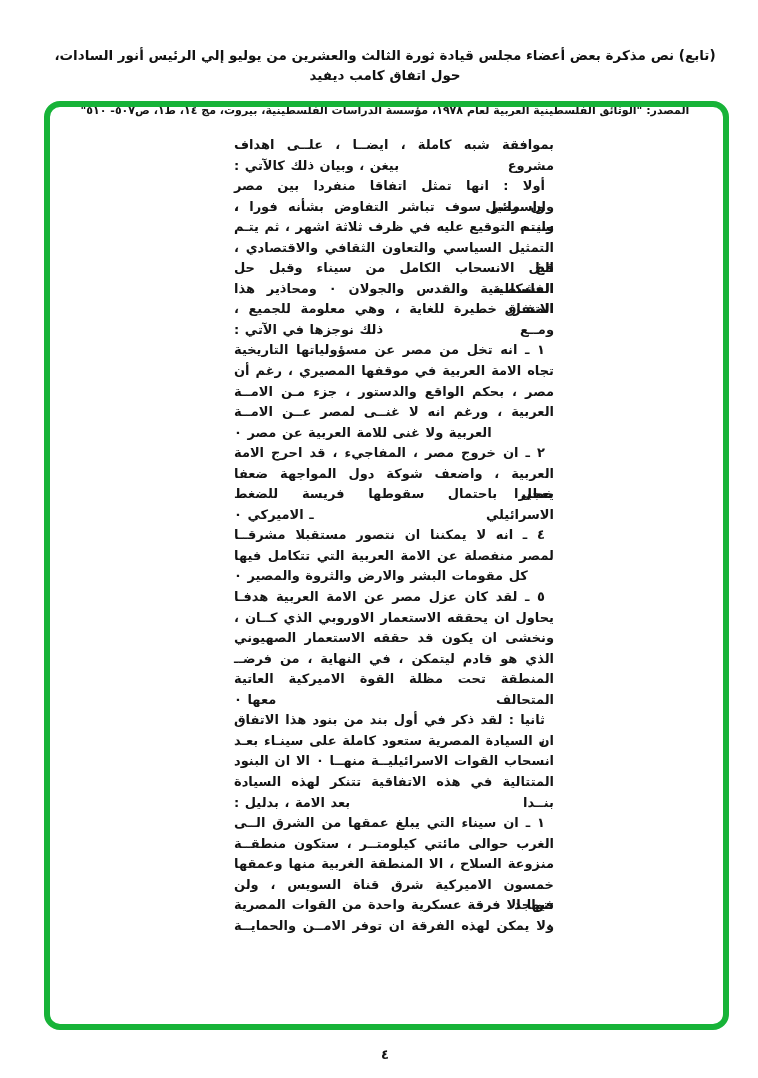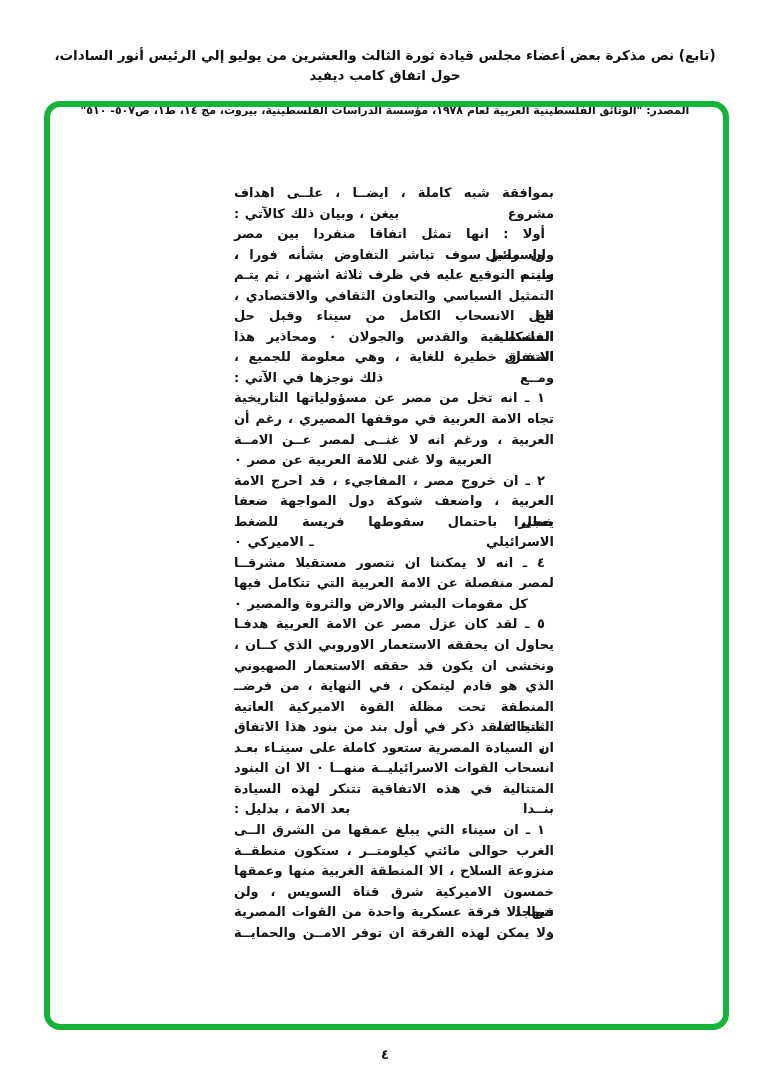--- a/index.html
+++ b/index.html
@@ -43,21 +43,20 @@
     background: transparent;
   }
   .body-text {
     position: absolute;
     left: 216px; top: 117px;
     width: 344px;
     direction: rtl;
     color: #151515;
     font-size: 13px;
     font-weight: 700;
-    margin-top: 48px;
   }
   .line {
     line-height: 20.55px;
     height: 20.55px;
     text-align: left;
     white-space: normal;
     word-spacing: 1px;
   }
   .line.j {
     text-align: justify;
@@ -93,34 +92,36 @@
       <div class="line j indent">أولا : انها تمثل اتفاقا منفردا بين مصر واسرائيل ،</div>
       <div class="line j">وان مصر سوف تباشر التفاوض بشأنه فورا ، وانــه</div>
       <div class="line j">سيتم التوقيع عليه في ظرف ثلاثة اشهر ، ثم يتـم</div>
       <div class="line j">التمثيل السياسي والتعاون الثقافي والاقتصادي ، الخ</div>
       <div class="line j">قبل الانسحاب الكامل من سيناء وقبل حل المشكلــة</div>
       <div class="line j">الفلسطينية والقدس والجولان ٠ ومحاذير هذا الاتفـاق</div>
       <div class="line j">المنفرد خطيرة للغاية ، وهي معلومة للجميع ، ومــع</div>
       <div class="line">ذلك نوجزها في الآتي :</div>
       <div class="line j indent">١ ـ انه تخل من مصر عن مسؤولياتها التاريخية</div>
       <div class="line j">تجاه الامة العربية في موقفها المصيري ، رغم أن</div>
+      <div class="line j">مصر ، بحكم الواقع والدستور ، جزء مـن الامــة</div>
       <div class="line j">العربية ، ورغم انه لا غنــى لمصر عــن الامــة</div>
       <div class="line">العربية ولا غنى للامة العربية عن مصر ٠</div>
       <div class="line j indent">٢ ـ ان خروج مصر ، المفاجيء ، قد احرج الامة</div>
       <div class="line j">العربية ، واضعف شوكة دول المواجهة ضعفا خطيرا</div>
       <div class="line j">يعجل باحتمال سقوطها فريسة للضغط الاسرائيلي</div>
       <div class="line">ـ الاميركي ٠</div>
       <div class="line j indent">٤ ـ انه لا يمكننا ان نتصور مستقبلا مشرقــا</div>
       <div class="line j">لمصر منفصلة عن الامة العربية التي تتكامل فيها</div>
       <div class="line">كل مقومات البشر والارض والثروة والمصير ٠</div>
       <div class="line j indent">٥ ـ لقد كان عزل مصر عن الامة العربية هدفـا</div>
       <div class="line j">يحاول ان يحققه الاستعمار الاوروبي الذي كــان ،</div>
       <div class="line j">ونخشى ان يكون قد حققه الاستعمار الصهيوني</div>
       <div class="line j">الذي هو قادم ليتمكن ، في النهاية ، من فرضــ</div>
       <div class="line j">المنطقة تحت مظلة القوة الاميركية العاتية المتحالف</div>
+      <div class="line">معها ٠</div>
       <div class="line j indent">ثانيا : لقد ذكر في أول بند من بنود هذا الاتفاق ،</div>
       <div class="line j">ان السيادة المصرية ستعود كاملة على سينـاء بعـد</div>
       <div class="line j">انسحاب القوات الاسرائيليــة منهــا ٠ الا ان البنود</div>
       <div class="line j">المتتالية في هذه الاتفاقية تتنكر لهذه السيادة بنــدا</div>
       <div class="line">بعد الامة ، بدليل :</div>
       <div class="line j indent">١ ـ ان سيناء التي يبلغ عمقها من الشرق الــى</div>
       <div class="line j">الغرب حوالى مائتي كيلومتــر ، ستكون منطقــة</div>
       <div class="line j">منزوعة السلاح ، الا المنطقة الغربية منها وعمقها</div>
       <div class="line j">خمسون الاميركية شرق قناة السويس ، ولن تتواجد</div>
       <div class="line j">فيها الا فرقة عسكرية واحدة من القوات المصرية ٠</div>

